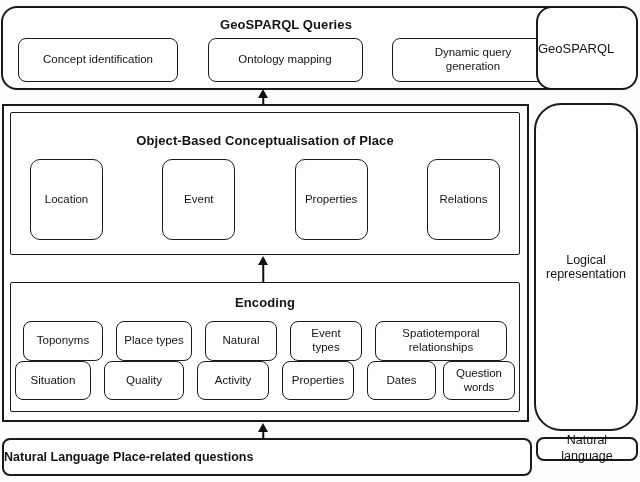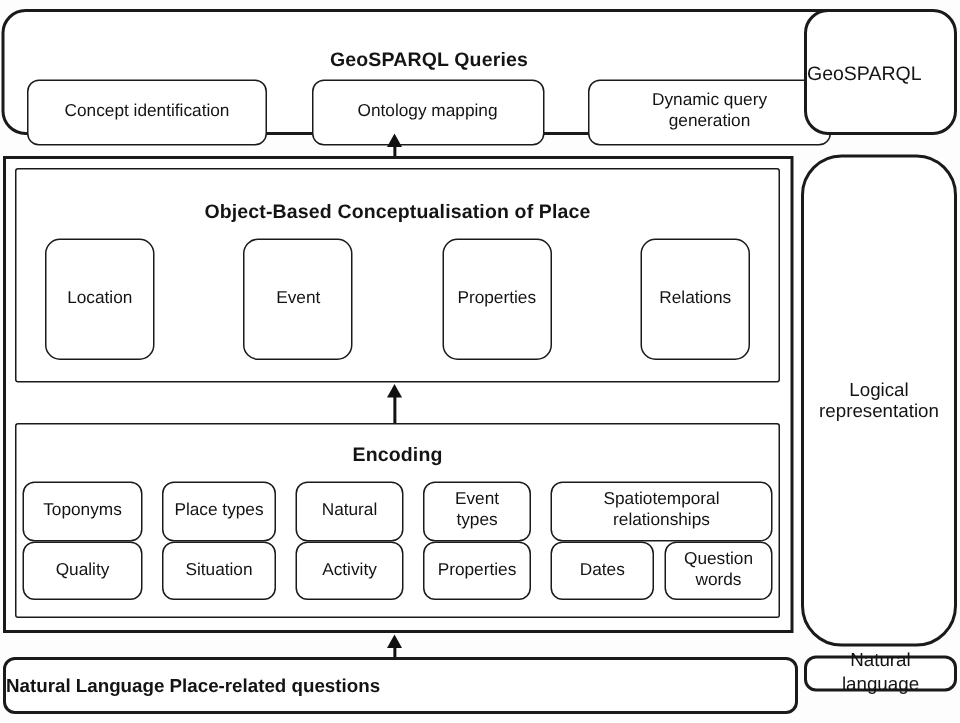--- a/index.html
+++ b/index.html
@@ -20,21 +20,21 @@
   .r16 { border-radius:16px; }
   .r14 { border-radius:2px; }
   .r10 { border-radius:10px; }
   .r8  { border-radius:8px; }
 
   .panel-title { font-weight:bold; font-size:13px; text-align:center; letter-spacing:.1px; }
   .label { font-size:11.5px; line-height:1.2; }
   .label-bold { font-weight:bold; font-size:12.5px; }
 
   
-  .queries-box { left:1px; top:6px; width:570px; height:84px; flex-direction:column; justify-content:flex-start; padding-top:24px; }
+  .queries-box { left:1px; top:6px; width:570px; height:84px; flex-direction:column; justify-content:flex-start; padding-top:9px; }
   .queries-row { display:flex; width:100%; justify-content:space-between; padding:6px 15px 0 15px; box-sizing:border-box; }
   .q-item { position:static; height:44px; display:flex; align-items:center; justify-content:center; padding:2px 8px; }
   .q1 { width:160px; }
   .q2 { width:155px; }
   .q3 { width:162px; }
   .q3 .label { display:inline-block; max-width:100px; }
 
   .geosparql-side { left:536px; top:6px; width:102px; height:84px; font-size:13px; }
 
   
@@ -44,21 +44,21 @@
   .obcp-row { display:flex; width:100%; justify-content:space-between; padding:11px 19px 0 19px; box-sizing:border-box;gap:16px; }
   .c-item { position:static; width:73px; height:81px; display:flex; align-items:center; justify-content:center; padding:2px 4px; }
 
   .encoding-box { left:10px; top:282px; width:510px; height:130px; flex-direction:column; justify-content:flex-start; padding-top:12px; }
   .enc-row { display:flex; justify-content:center; width:100%; gap:13px; box-sizing:border-box; }
   .enc-row.first { margin-top:11px; }
   .e-item { position:static; display:flex; align-items:center; justify-content:center; padding:2px 5px; }
   .enc-row.first .e-item { height:40px; }
   .enc-row.second .e-item { height:39px; }
   .w1 { width:80px; } .w2 { width:76px;text-align:right; } .w3 { width:72px; } .w4 { width:72px; }
-  .w5 { width:148px; } .w6 { width:69px; } .w7 { width:72px; margin-left:-6px; }
+  .w5 { width:132px; } .w6 { width:69px; } .w7 { width:72px; margin-left:-6px; }
 
   .logical-side { left:534px; top:103px; width:104px; height:328px; font-size:12.5px; padding:0 6px;border-radius:27px; }
 
   
   .nlq-box { left:2px; top:438px; width:530px; height:38px; }
   .natural-side { left:536px; top:437px; width:102px; height:24px; font-size:12.5px; padding:0 3px; line-height:1.25; }
 
   
   .arrow-up { position:absolute; width:14px; left:256px; }
   .arrow-up .shaft { position:absolute; left:50%; transform:translateX(-50%); top:6px; bottom:0; width:1.5px; background:#111; }
@@ -125,25 +125,25 @@
         <span class="label">Natural</span>
       </div>
       <div class="box thin r8 e-item w4">
         <span class="label">Event types</span>
       </div>
       <div class="box thin r8 e-item w5">
         <span class="label">Spatiotemporal relationships</span>
       </div>
     </div>
     <div class="enc-row second">
+      <div class="box thin r8 e-item w2">
+        <span class="label">Situation</span>
+      </div>
       <div class="box thin r8 e-item w1">
         <span class="label">Quality</span>
-      </div>
-      <div class="box thin r8 e-item w2">
-        <span class="label">Situation</span>
       </div>
       <div class="box thin r8 e-item w3">
         <span class="label">Activity</span>
       </div>
       <div class="box thin r8 e-item w4">
         <span class="label">Properties</span>
       </div>
       <div class="box thin r8 e-item w6">
         <span class="label">Dates</span>
       </div>

